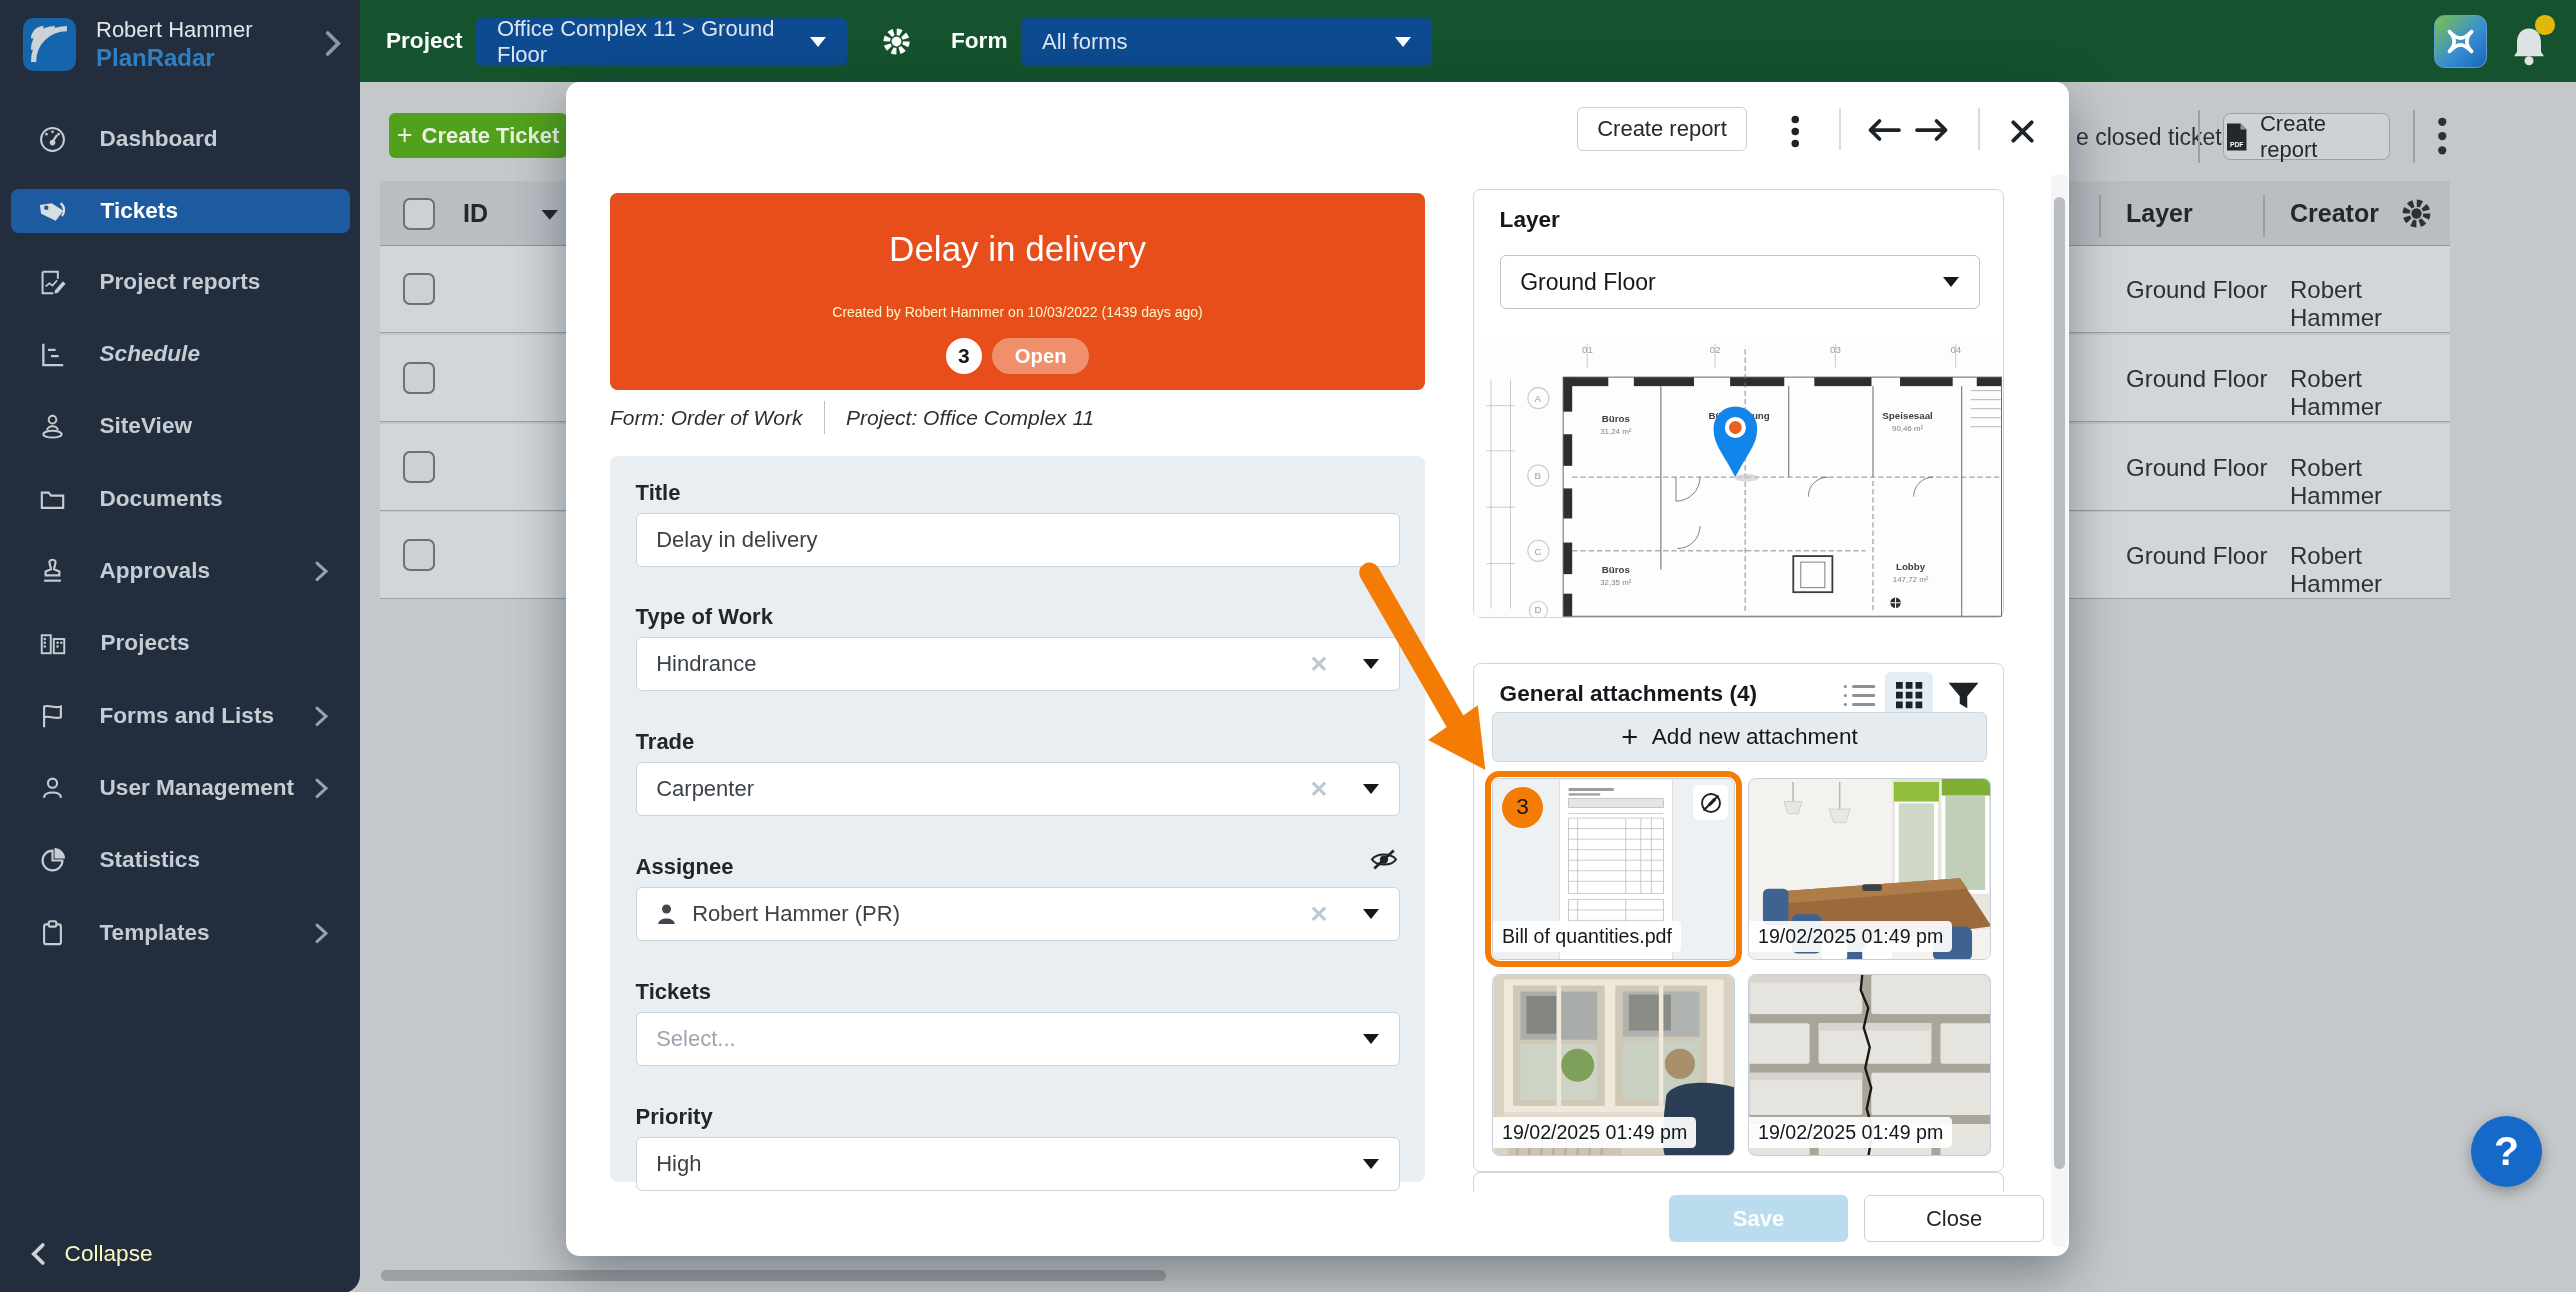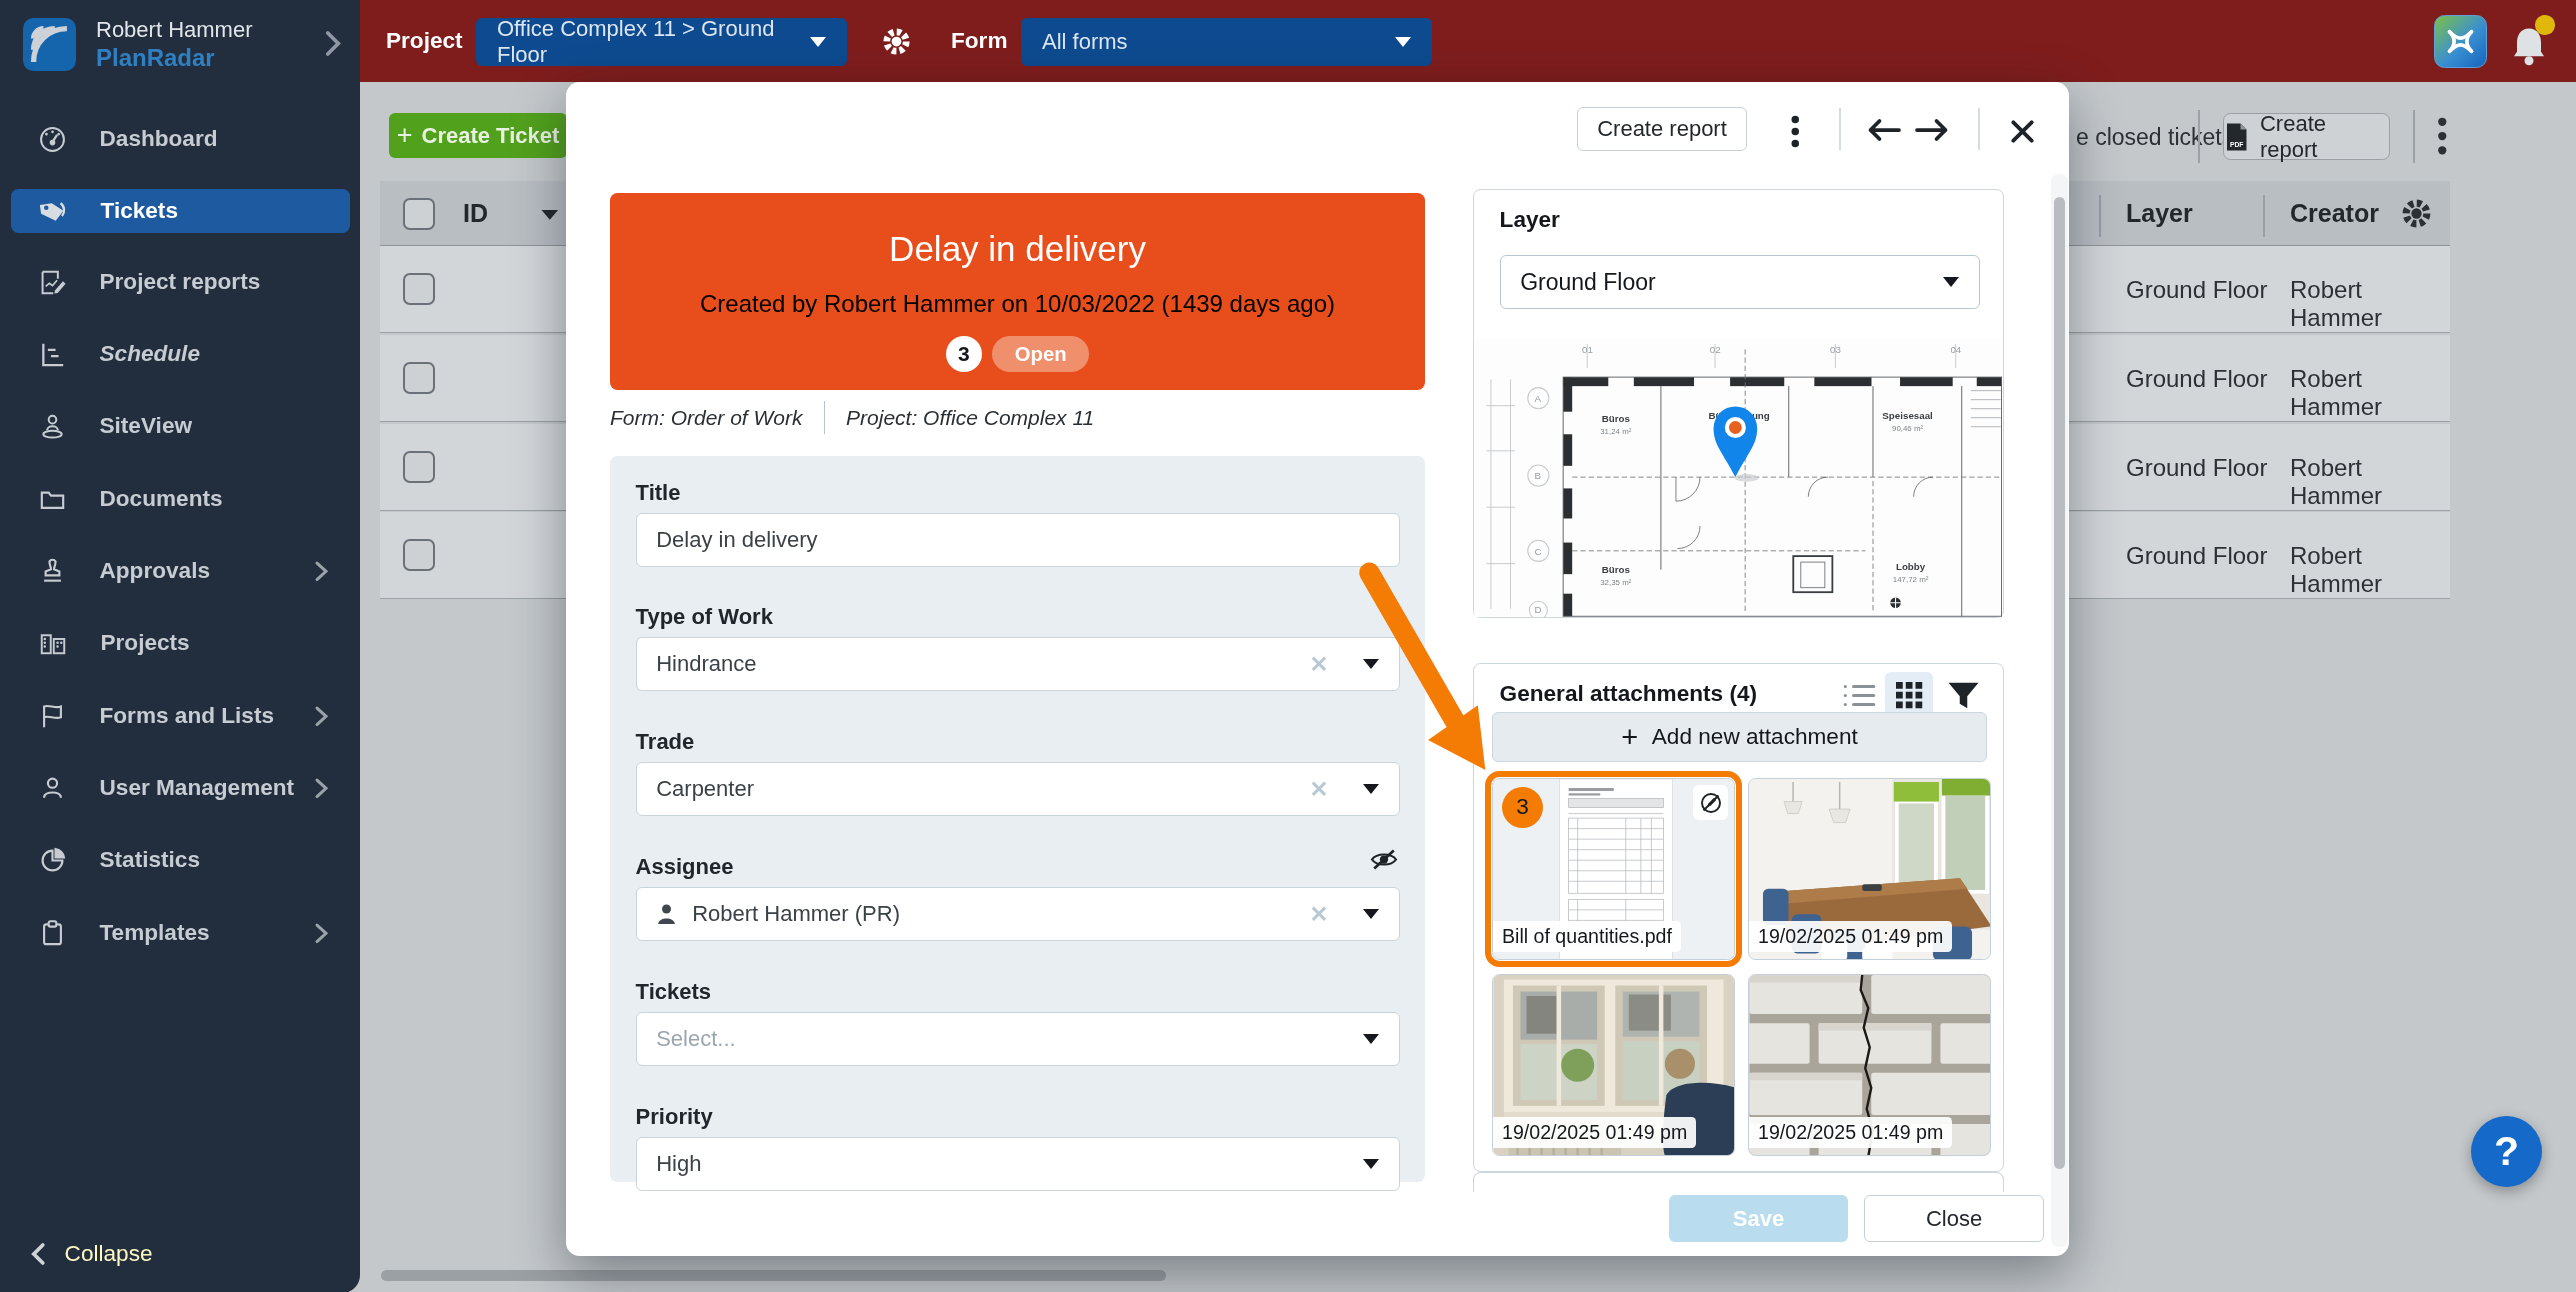--- a/index.html
+++ b/index.html
@@ -1,21 +1,21 @@
 <!DOCTYPE html>
 <html style="font-size:12px"><head>
 <meta charset="utf-8">
 <style>
   * { margin:0; padding:0; box-sizing:border-box; }
   html,body { width:2576px; height:1293px; }
   body { position:relative; overflow:hidden; background:#c4c8cb; font-family:"Liberation Sans", sans-serif; }
   .abs { position:absolute; }
 
   
-  .topbar { left:0; top:0; width:2576px; height:82px; background:#7f1d1d; }
+  .topbar { left:0; top:0; width:2576px; height:82px; background:#14532d; }
   .topbar-label { color:#fff; font-weight:bold; font-size:22.6px; line-height:82px; }
   .top-dd { top:18px; height:48px; background:#0d4a8f; border-radius:6px; display:flex; align-items:center; color:#dce6f0; font-size:22px; padding:0 21px; justify-content:space-between; }
   .caret { width:0; height:0; border-left:8.3px solid transparent; border-right:8.3px solid transparent; border-top:10.5px solid #fff; }
   .app-icon { top:15px; width:53px; height:53px; border-radius:10.5px; background:linear-gradient(135deg,#7cc24a 0%,#3a8fd0 55%,#1565c0 100%); border:1.5px solid #5e9fd8; display:flex; align-items:center; justify-content:center; }
   .bell-dot { width:19.6px; height:19.6px; border-radius:50%; background:#e0b80b; }
 
   
   .sidebar { left:0; top:0; width:360px; height:1293px; background:#222e3e; border-radius:0 0 18px 0; z-index:5; }
   .side-item { left:10.5px; width:339px; height:44px; display:flex; align-items:center; color:#c6ccd2; font-size:22.6px; font-weight:bold; border-radius:7.5px; padding-left:27px; }
   .side-item .lbl { margin-left:33px; }
@@ -37,21 +37,21 @@
   .bg-report-btn { left:2223px; top:113px; width:167px; height:47px; background:#ced2d5; border:1.5px solid #9aa0a6; border-radius:7.5px; display:flex; align-items:center; justify-content:center; gap:10.5px; color:#23282d; font-size:22px; }
   .bg-vdiv2 { width:1.5px; background:#9aa1a7; top:110px; height:53px; }
 
   
   .modal { left:566px; top:82px; width:1503px; height:1174px; background:#fff; border-radius:13.6px; box-shadow:0 18px 53px rgba(10,20,30,.4); z-index:10; }
   .m-abs { position:absolute; }
   .m-btn { border:1.5px solid #c6d0d8; border-radius:6px; background:#fff; color:#23282d; font-size:22px; display:flex; align-items:center; justify-content:center; }
   .hdr-div { width:1.5px; background:#d4dbe1; height:42px; top:25.6px; }
   .ticket-card { left:44px; top:111px; width:815px; height:197px; background:#e84e1c; border-radius:7.5px; color:#fff; text-align:center; }
   .t-title { font-size:35px; margin-top:36px; }
-  .t-created { font-size:24px; margin-top:21px; color:#000000; }
+  .t-created { font-size:14px; margin-top:35px; color:#fef9c3; }
   .t-badges { margin-top:18px; display:flex; justify-content:center; align-items:center; gap:10.5px; }
   .t-count { width:36px; height:36px; border-radius:50%; background:#fff; color:#14181c; font-weight:bold; font-size:21px; display:flex; align-items:center; justify-content:center; }
   .t-status { height:36px; border-radius:18px; background:#ef8f6c; color:#fff; font-weight:bold; font-size:20.3px; display:flex; align-items:center; padding:0 22.6px; }
   .meta-row { left:44px; top:319px; width:815px; display:flex; align-items:center; gap:21px; font-style:italic; font-size:21px; color:#2a2f34; }
   .meta-div { width:1.5px; height:33px; background:#b9c2c9; }
   .form-panel { left:44px; top:374px; width:815px; height:726px; background:#e9eef3; border-radius:7.5px; }
   .f-label { position:absolute; left:25.6px; color:#20262b; font-size:22px; font-weight:bold; }
   .f-input { position:absolute; left:25.6px; width:764px; height:54px; background:#fff; border:1.5px solid #c9d4db; border-radius:6px; display:flex; align-items:center; padding:0 19.6px; font-size:22px; color:#3a4147; gap:15px; }
   .f-x { margin-left:auto; color:#b9c8d4; font-size:22.6px; font-weight:bold; }
   .f-caret { width:0;height:0;border-left:8.3px solid transparent;border-right:8.3px solid transparent;border-top:10.5px solid #14181c; margin-left:19.6px; }

